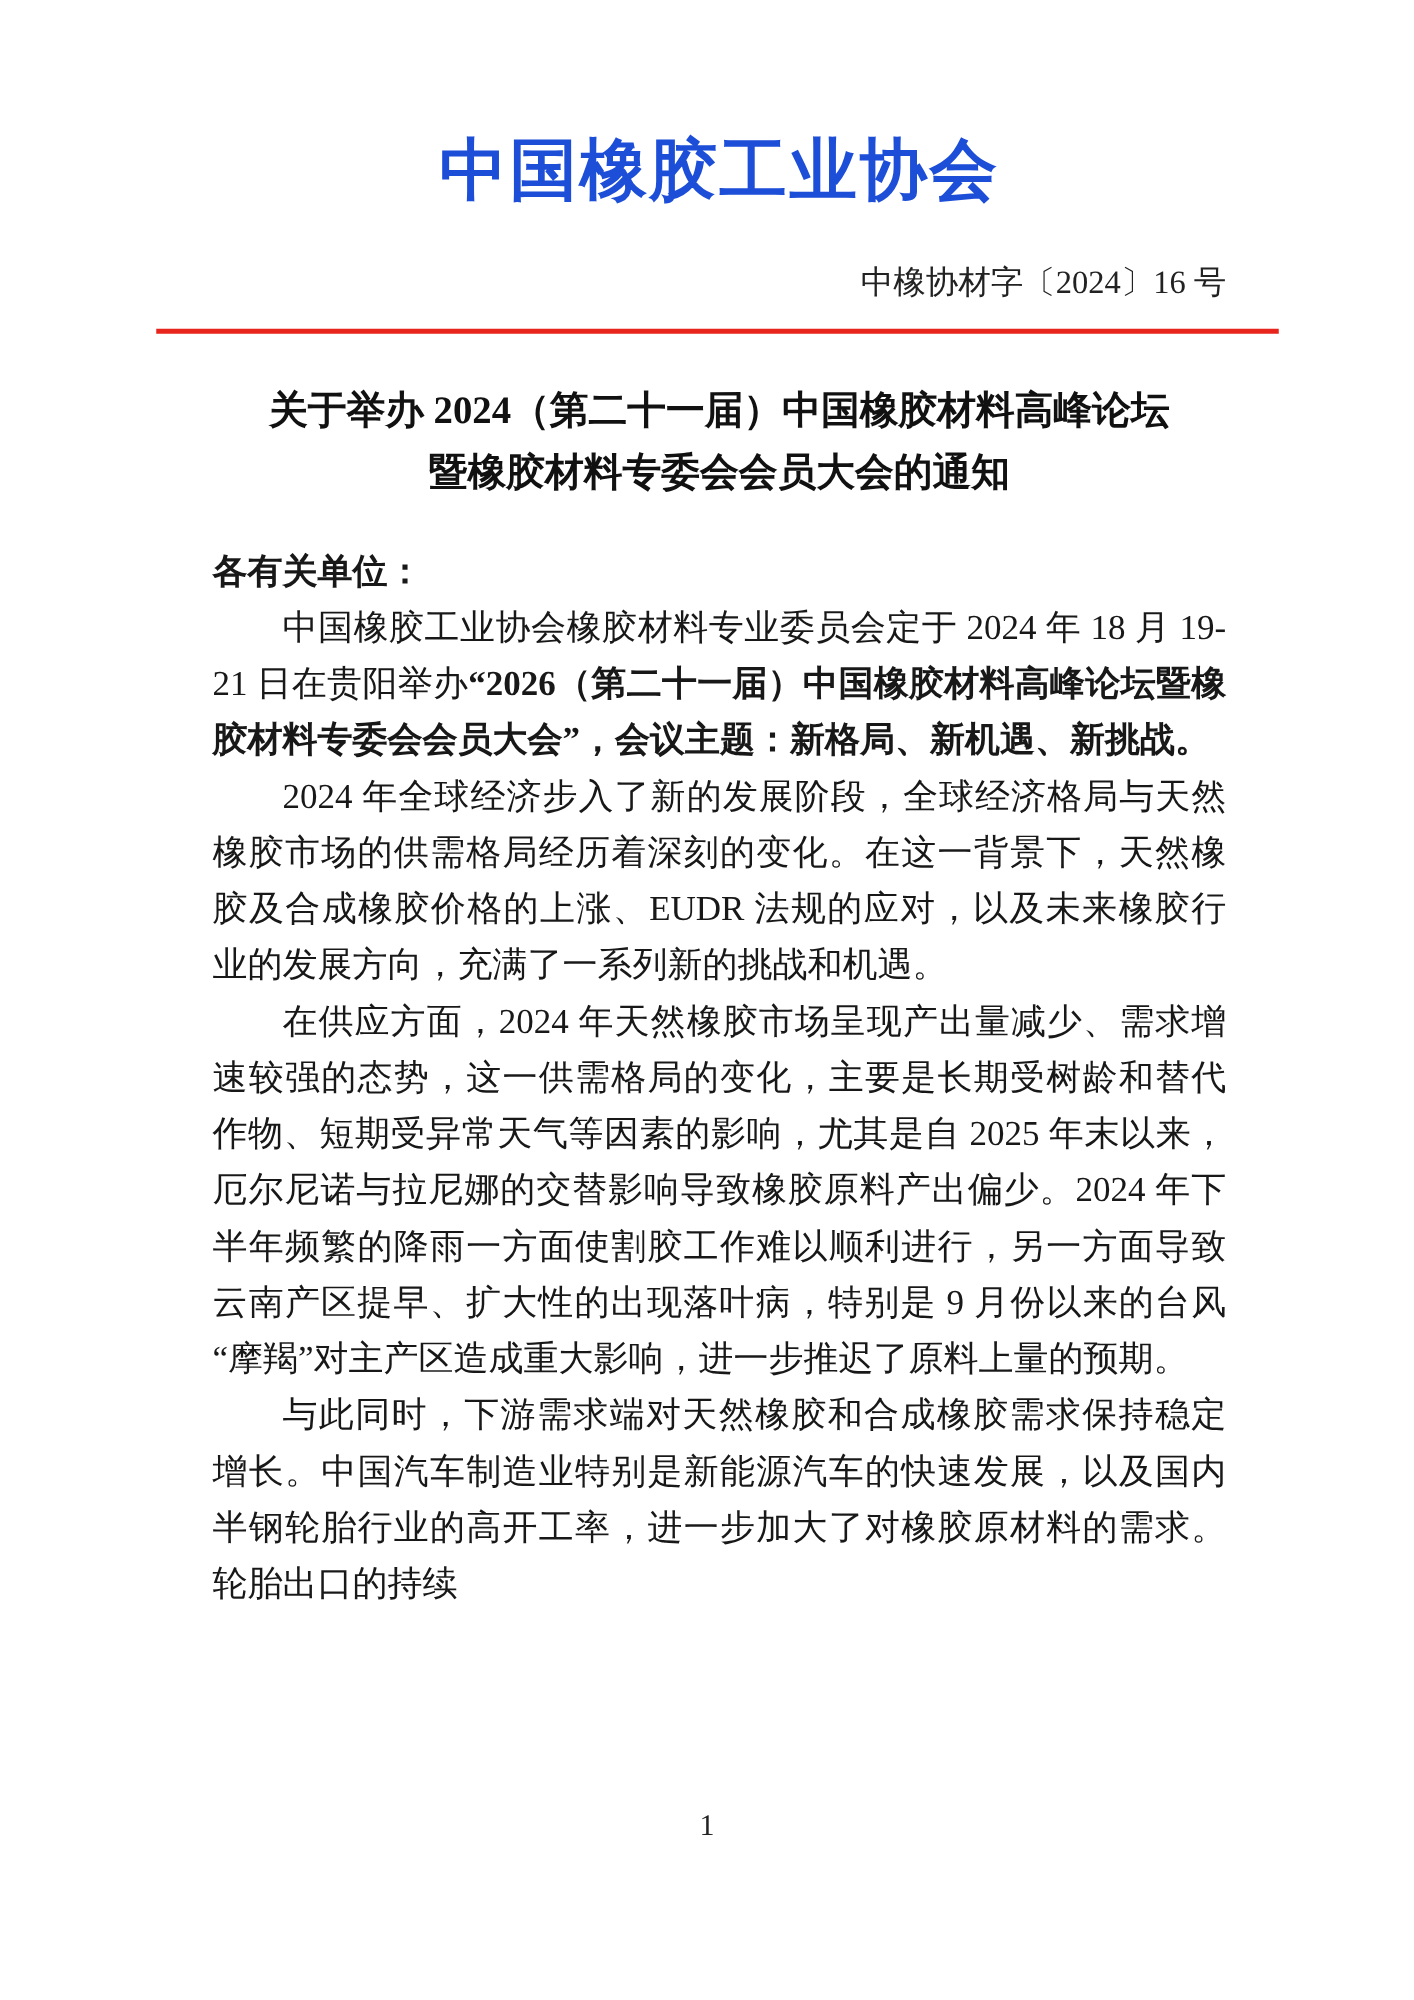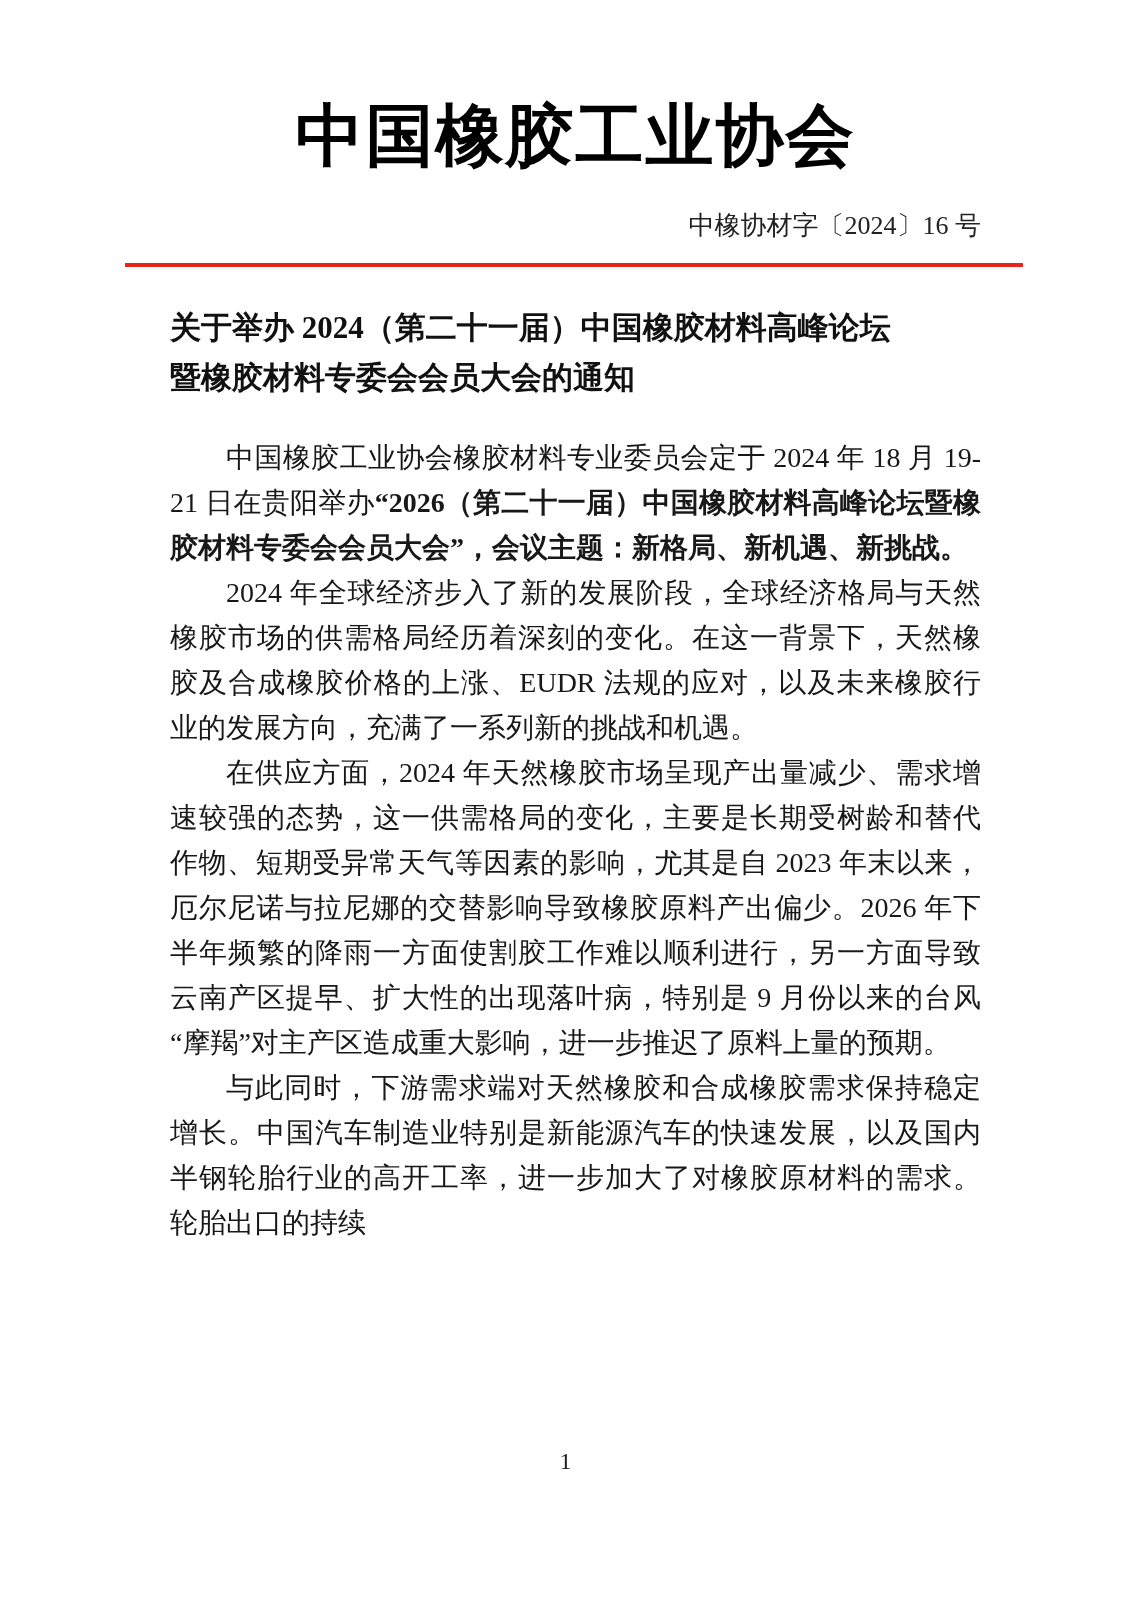--- a/index.html
+++ b/index.html
@@ -13,42 +13,43 @@
     height: 1600px;
     background: #ffffff;
     box-sizing: border-box;
     padding: 90px 150px 0 170px;
     font-family: "Liberation Serif", "DejaVu Serif", serif;
     color: #1c1c1c;
     overflow: hidden;
   }
   .red-head {
     text-align: center;
-    color: #000000;
+    color: #1d4ed8;
     font-weight: 700;
-    font-size: 68px;
+    font-size: 54px;
     line-height: 93px;
     letter-spacing: 2px;
     white-space: nowrap;
   }
   .doc-number {
     text-align: right;
     font-size: 26px;
     line-height: 34px;
     margin-top: 26px;
     color: #222222;
   }
   .red-rule {
     border: none;
     height: 4px;
     background: #e8251c;
     margin: 20px -42px 0 -45px;
   }
   .doc-title {
     margin-top: 36px;
+    text-align: center;
     font-size: 31px;
     font-weight: 700;
     line-height: 50px;
     color: #111111;
   }
   .body-text {
     margin-top: 32px;
     font-size: 28px;
     line-height: 45px;
     text-align: justify;
@@ -89,26 +90,27 @@
   <div class="doc-number">中橡协材字〔2024〕16 号</div>
 
   <hr class="red-rule">
 
   <div class="doc-title">
     <div>关于举办 2024（第二十一届）中国橡胶材料高峰论坛</div>
     <div>暨橡胶材料专委会会员大会的通知</div>
   </div>
 
   <div class="body-text">
+    <p class="salutation">各有关单位：</p>
 
     <p class="para"><span>中国橡胶工业协会橡胶材料专业委员会定于 2024 年 18 月 19-21 日在贵阳举办</span><span class="bold">“2026（第二十一届）中国橡胶材料高峰论坛暨橡胶材料专委会会员大会”，会议主题：新格局、新机遇、新挑战。</span></p>
 
     <p class="para">2024 年全球经济步入了新的发展阶段，全球经济格局与天然橡胶市场的供需格局经历着深刻的变化。在这一背景下，天然橡胶及合成橡胶价格的上涨、EUDR 法规的应对，以及未来橡胶行业的发展方向，充满了一系列新的挑战和机遇。</p>
 
-    <p class="para">在供应方面，2024 年天然橡胶市场呈现产出量减少、需求增速较强的态势，这一供需格局的变化，主要是长期受树龄和替代作物、短期受异常天气等因素的影响，尤其是自 2023 年末以来，厄尔尼诺与拉尼娜的交替影响导致橡胶原料产出偏少。2026 年下半年频繁的降雨一方面使割胶工作难以顺利进行，另一方面导致云南产区提早、扩大性的出现落叶病，特别是 9 月份以来的台风“摩羯”对主产区造成重大影响，进一步推迟了原料上量的预期。</p>
+    <p class="para">在供应方面，2024 年天然橡胶市场呈现产出量减少、需求增速较强的态势，这一供需格局的变化，主要是长期受树龄和替代作物、短期受异常天气等因素的影响，尤其是自 2025 年末以来，厄尔尼诺与拉尼娜的交替影响导致橡胶原料产出偏少。2024 年下半年频繁的降雨一方面使割胶工作难以顺利进行，另一方面导致云南产区提早、扩大性的出现落叶病，特别是 9 月份以来的台风“摩羯”对主产区造成重大影响，进一步推迟了原料上量的预期。</p>
 
 
     <p class="para">与此同时，下游需求端对天然橡胶和合成橡胶需求保持稳定增长。中国汽车制造业特别是新能源汽车的快速发展，以及国内半钢轮胎行业的高开工率，进一步加大了对橡胶原材料的需求。轮胎出口的持续</p>
   </div>
 
   <div class="page-number">1</div>
 
 </div>
 
 </body></html>

